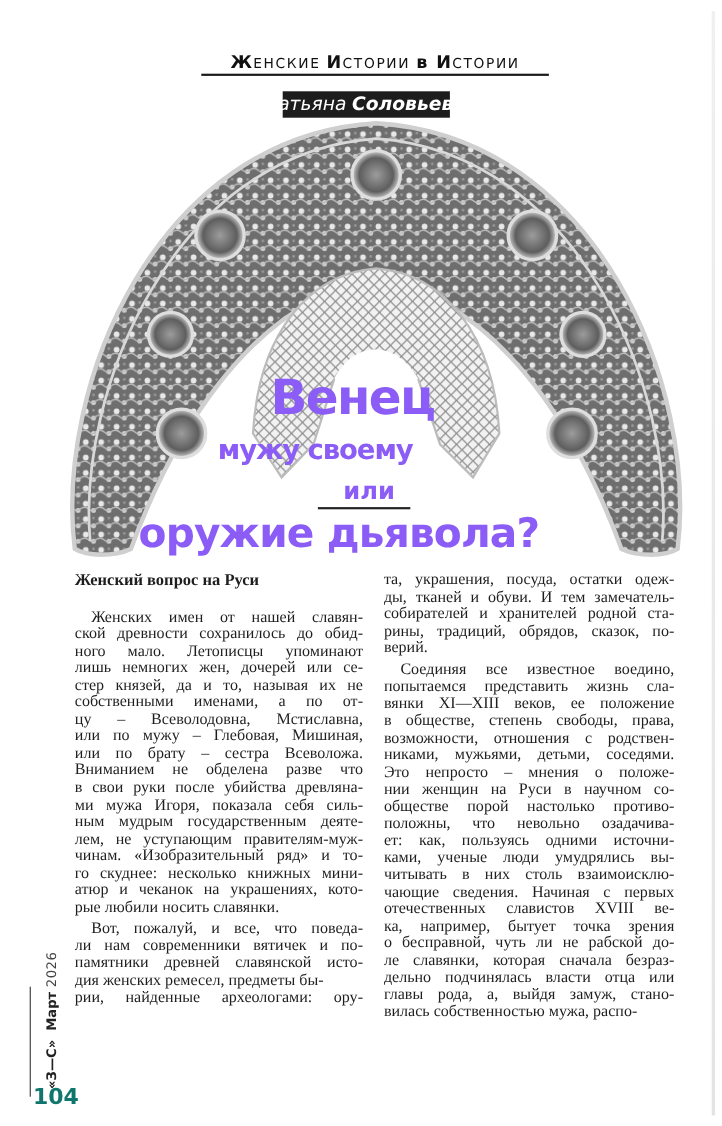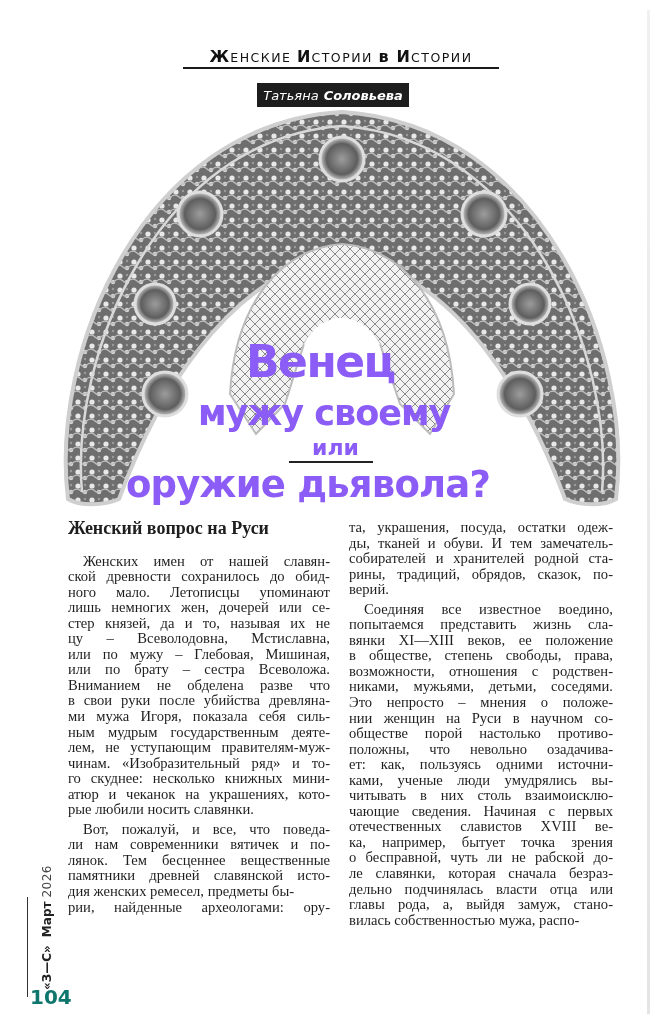--- a/index.html
+++ b/index.html
@@ -15,43 +15,43 @@
     font-family: "DejaVu Sans", sans-serif; font-size: 14.5px; letter-spacing: 1.2px;
     color: #111; white-space: nowrap;
   }
   .section-header .cap { font-weight: bold; font-size: 16px; }
   .section-header .small { font-size: 12.5px; letter-spacing: 1.5px; }
   .section-rule { position: absolute; left: 183px; top: 67px; width: 316px; height: 2px; background: #1a1a1a; }
 
   .author-box {
     position: absolute; left: 257px; top: 83px; width: 152px; height: 24px; background: #1d1d1d;
     color: #fff; display: flex; align-items: center; justify-content: center;
-    font-family: "DejaVu Sans", sans-serif; font-size: 13px; font-style: italic; gap: 5px;
+    font-family: "DejaVu Sans", sans-serif; font-size: 17px; font-style: italic; gap: 5px;
   }
   .author-box .surname { font-weight: bold; }
 
   
   .illustration { position: absolute; left: 60px; top: 104px; width: 564px; height: 404px; }
 
   
   .headline { position: absolute; font-family: "DejaVu Sans", sans-serif; font-weight: bold; color: #8b5cf6; white-space: nowrap; line-height: 1; }
   .hl-1 { left: 246px; top: 340px; font-size: 44px; letter-spacing: -1.5px; }
-  .hl-2 { left: 198px; top: 396px; font-size: 35px; letter-spacing: -1px; }
+  .hl-2 { left: 198px; top: 396px; font-size: 25px; letter-spacing: -1px; }
   .hl-3 { left: 312px; top: 437px; font-size: 22px; letter-spacing: 0px; }
   .hl-rule { position: absolute; left: 289px; top: 461px; width: 84px; height: 2px; background: #222; }
   .hl-4 { left: 126px; top: 466px; font-size: 37px; letter-spacing: -0.8px; }
 
   
   .column {
     position: absolute; top: 520px; width: 262px; font-size: 14.6px; line-height: 15.55px;
     text-align: justify; hyphens: manual; color: #1e1e1e;
   }
   .col-left { left: 68px; }
   .col-right { left: 349px; width: 264px; }
-  .subhead { font-weight: bold; font-size: 18px; margin: 1px 0 17px 0; }
+  .subhead { font-weight: bold; font-size: 15px; margin: 1px 0 17px 0; }
   .para { margin: 0 0 4px 0; text-indent: 15px; }
   .col-right .para.cont { text-indent: 0; }
   .line { display: block; text-align: justify; text-align-last: justify; white-space: nowrap; height: 15.55px; overflow: hidden; }
   .line.last { text-align-last: left; }
 
   
   .margin-rule { position: absolute; left: 27px; top: 897px; width: 1px; height: 100px; background: #333; }
   .margin-label {
     position: absolute; left: 40px; top: 990px; transform-origin: 0 0; transform: rotate(-90deg);
     font-family: "DejaVu Sans", sans-serif; font-size: 12px; white-space: nowrap; color: #222;
@@ -121,37 +121,37 @@
 
 <div class="column col-left">
   <div class="subhead">Женский вопрос на Руси</div>
   <div id="left-paras">
       <div class="para" style="text-indent: 0px;">
         <span class="line" style="padding-left: 15px;">Женских имен от нашей славян-</span>
         <span class="line">ской древности сохранилось до обид-</span>
         <span class="line">ного мало. Летописцы упоминают</span>
         <span class="line">лишь немногих жен, дочерей или се-</span>
         <span class="line">стер князей, да и то, называя их не</span>
+        <span class="line">собственными именами, а по от-</span>
         <span class="line">цу – Всеволодовна, Мстиславна,</span>
         <span class="line">или по мужу – Глебовая, Мишиная,</span>
         <span class="line">или по брату – сестра Всеволожа.</span>
         <span class="line">Вниманием не обделена разве что</span>
         <span class="line">в свои руки после убийства древляна-</span>
         <span class="line">ми мужа Игоря, показала себя силь-</span>
         <span class="line">ным мудрым государственным деяте-</span>
         <span class="line">лем, не уступающим правителям-муж-</span>
         <span class="line">чинам. «Изобразительный ряд» и то-</span>
         <span class="line">го скуднее: несколько книжных мини-</span>
         <span class="line">атюр и чеканок на украшениях, кото-</span>
         <span class="line last">рые любили носить славянки.</span>
       </div>
       <div class="para" style="text-indent: 0px;">
         <span class="line" style="padding-left: 15px;">Вот, пожалуй, и все, что поведа-</span>
         <span class="line">ли нам современники вятичек и по-</span>
-        <span class="line">лянок. Тем бесценнее вещественные</span>
         <span class="line">памятники древней славянской исто-</span>
         <span class="line last">дия женских ремесел, предметы бы-</span>
         <span class="line">рии, найденные археологами: ору-</span>
       </div>
     </div>
 </div>
 <div class="column col-right">
   <div id="right-paras">
       <div class="para cont" style="text-indent: 0px;">
         <span class="line">та, украшения, посуда, остатки одеж-</span>

